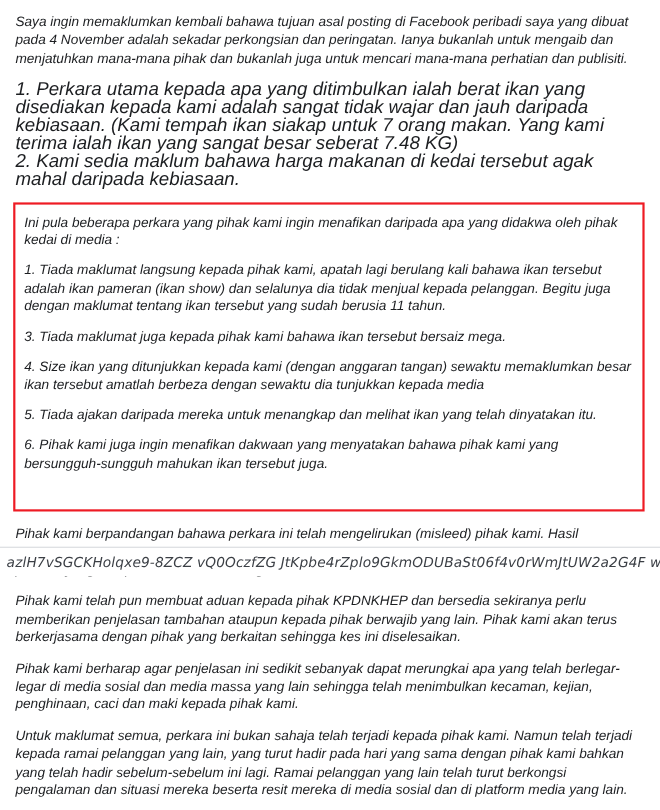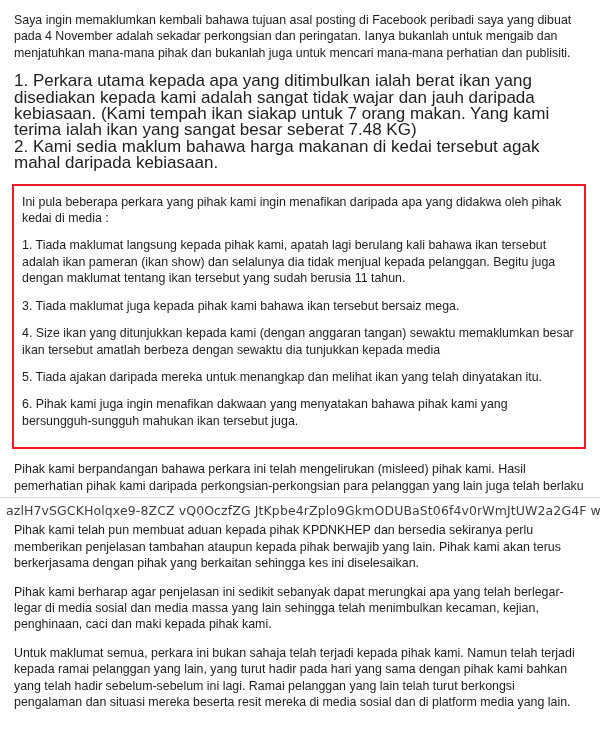--- a/index.html
+++ b/index.html
@@ -14,36 +14,37 @@
     color: #1c1e21;
     overflow: hidden;
     position: relative;
   }
   .page {
     width: 600px;
     height: 524px;
     box-sizing: border-box;
     padding: 12px 14px 0 14px;
     position: relative;
+    font-style: italic;
   }
   p {
     margin: 0 0 12px 0;
     font-size: 12.4px;
     line-height: 16.4px;
     text-align: left;
   }
   .para-block {
     margin: 0 0 12px 0;
   }
   .para-block p {
     margin: 0;
   }
   .highlight-box {
     border: 2px solid #ee1b24;
-    padding: 8px 8px 6px 8px;
+    padding: 8px 8px 22px 8px;
     margin: 0 0 12px -2px;
     box-sizing: border-box;
   }
   .highlight-box p {
     margin: 0 0 11px 0;
     font-size: 12.4px;
     line-height: 16.4px;
   }
   .highlight-box p:last-child {
     margin-bottom: 12px;

